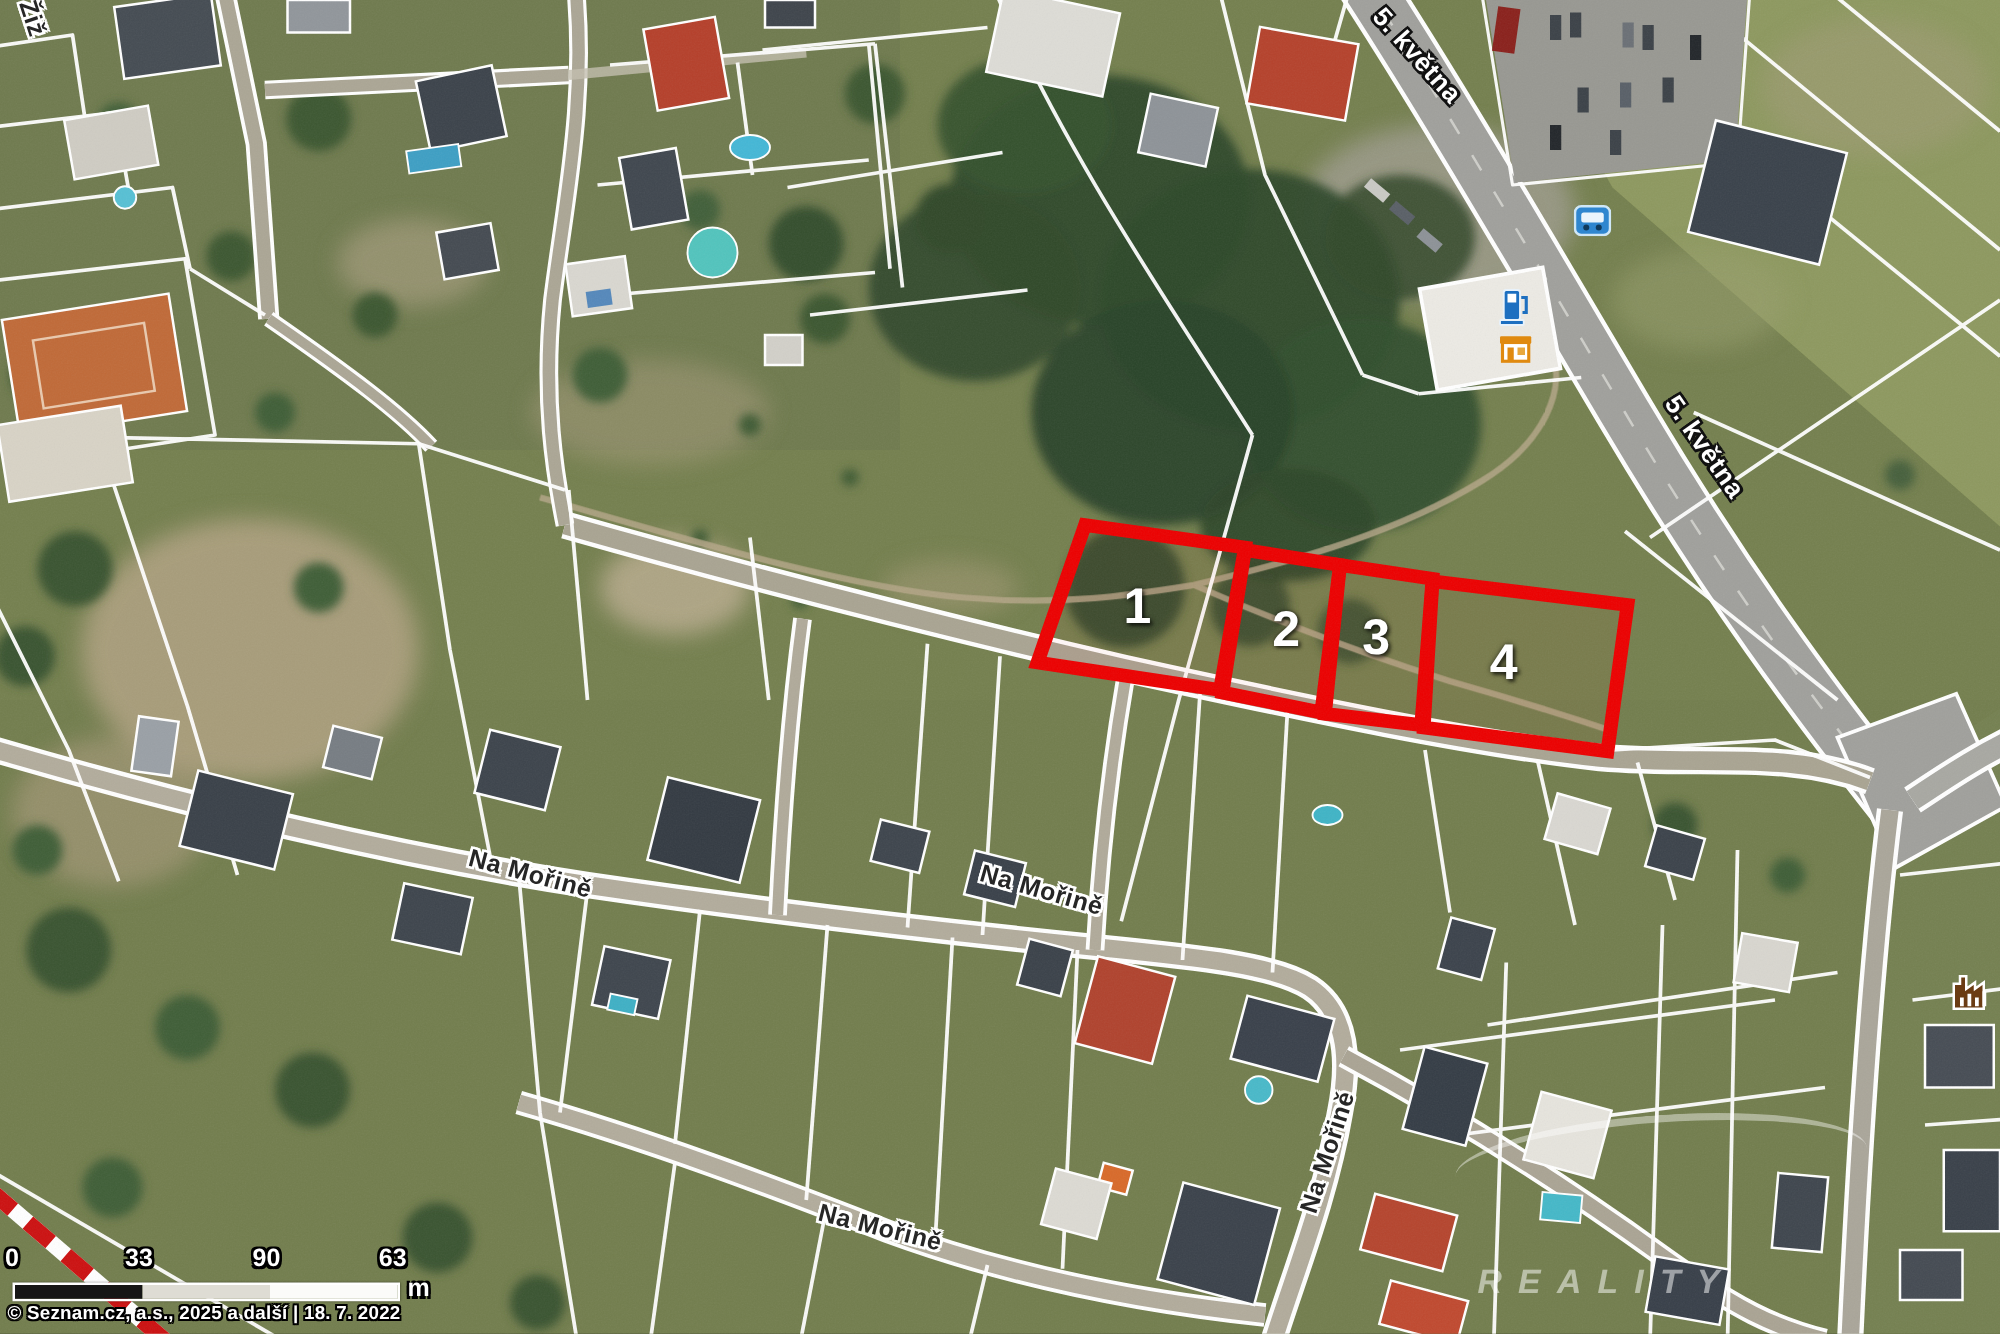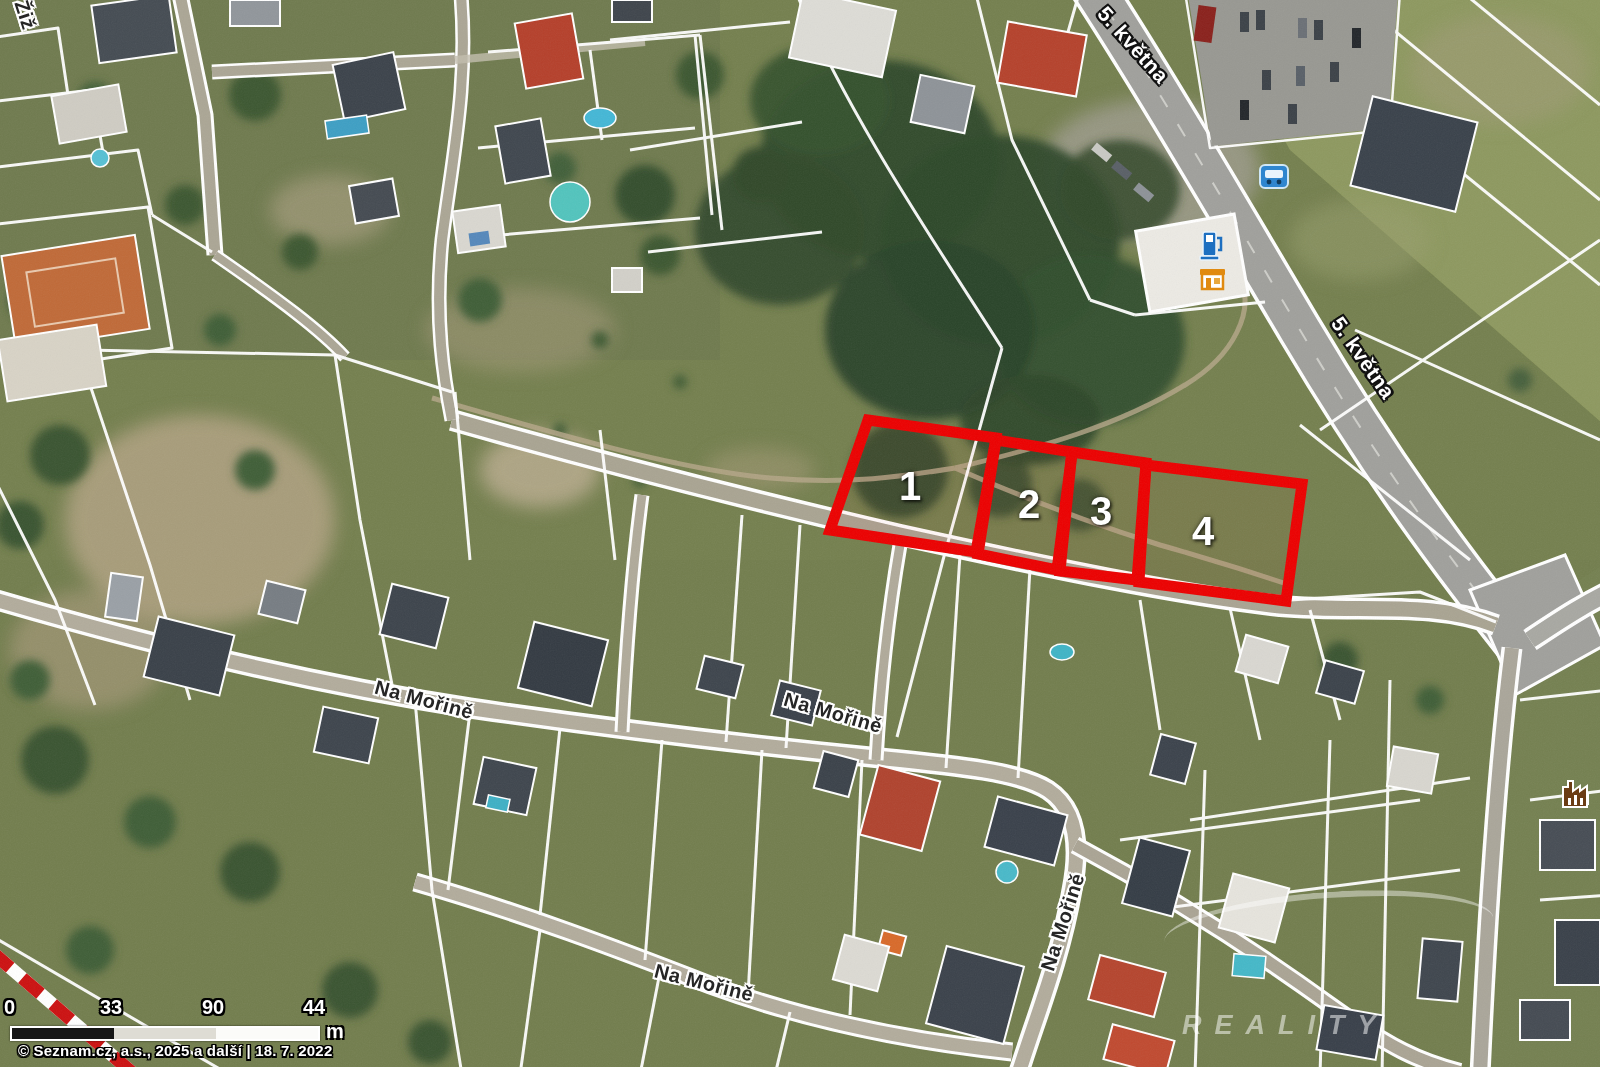--- a/index.html
+++ b/index.html
@@ -21,21 +21,21 @@
     text-shadow:-2px -2px 0 #000,2px -2px 0 #000,-2px 2px 0 #000,2px 2px 0 #000,
                  0 -2px 0 #000,0 2px 0 #000,-2px 0 0 #000,2px 0 0 #000;}
   .sb-bar{position:absolute;left:10px;top:30px;width:306px;height:11px;border:2px solid #fff;
           box-shadow:0 0 2px rgba(0,0,0,.6);display:flex;}
   .sb-seg{height:100%;}
   .sb-unit{position:absolute;left:326px;top:24px;color:#fff;font-weight:700;font-size:20px;
     text-shadow:-2px -2px 0 #000,2px -2px 0 #000,-2px 2px 0 #000,2px 2px 0 #000;}
   .attribution{position:absolute;left:6px;top:1042px;color:#fff;font-weight:700;font-size:15px;
     letter-spacing:.2px;
     text-shadow:-1.5px -1.5px 0 #000,1.5px -1.5px 0 #000,-1.5px 1.5px 0 #000,1.5px 1.5px 0 #000,
-                 0 -1.5px 0 #000,0 1.5px 0 #000,-1.5px 0 0 #000,1.5px 0 0 #000;margin-left:12px;}
+                 0 -1.5px 0 #000,0 1.5px 0 #000,-1.5px 0 0 #000,1.5px 0 0 #000;}
   
   .watermark{position:absolute;left:1170px;top:918px;width:330px;height:140px;pointer-events:none;}
   .wm-row{position:absolute;left:10px;top:0;font-style:italic;font-weight:700;}
   .wm-sik{font-size:96px;line-height:96px;color:rgba(255,255,255,.42);letter-spacing:-2px;}
   .wm-a{font-size:100px;line-height:96px;color:rgba(228,142,16,.85);margin-left:-8px;}
   .wm-reality{position:absolute;left:12px;top:92px;font-weight:700;font-style:italic;
     font-size:27px;letter-spacing:13px;color:rgba(255,255,255,.5);}
   .wm-swoosh{position:absolute;left:-6px;top:-26px;width:330px;height:70px;
     border-top:6px solid rgba(255,255,255,.42);border-radius:50%;transform:rotate(-4deg);}
   
@@ -379,21 +379,21 @@
         <rect x="14" y="17" width="3" height="10" fill="#fff"></rect>
     <rect x="20" y="20" width="3" height="7" fill="#fff"></rect>
         <rect x="26" y="15" width="3" height="12" fill="#fff"></rect>
   </svg>
 </div>
 
 <div class="scalebar">
   <span class="sb-tick" style="left:4px;">0</span>
   <span class="sb-tick" style="left:100px;">33</span>
   <span class="sb-tick" style="left:202px;">90</span>
-  <span class="sb-tick" style="left:303px;">44</span>
+  <span class="sb-tick" style="left:303px;">63</span>
   <div class="sb-bar">
     <div class="sb-seg" style="width:102px;background:#161616;"></div>
     <div class="sb-seg" style="width:102px;background:#dedcd4;"></div>
     <div class="sb-seg" style="width:102px;background:#fbfbf9;"></div>
   </div>
   <span class="sb-unit">m</span>
 </div>
 
 <div class="attribution">© Seznam.cz, a.s., 2025 a další | 18. 7. 2022</div>
 

